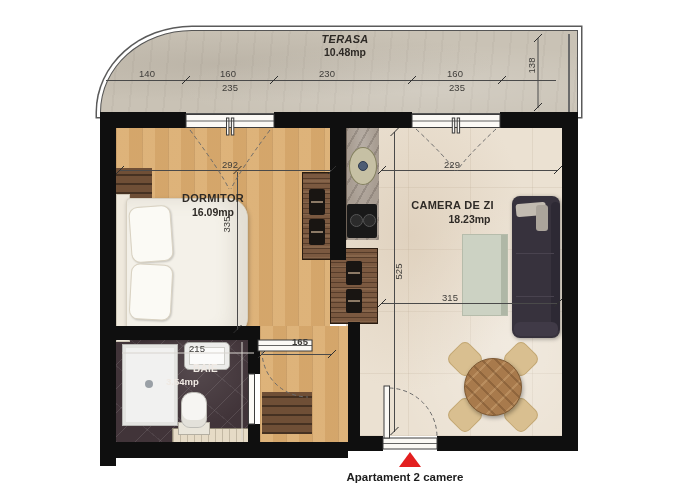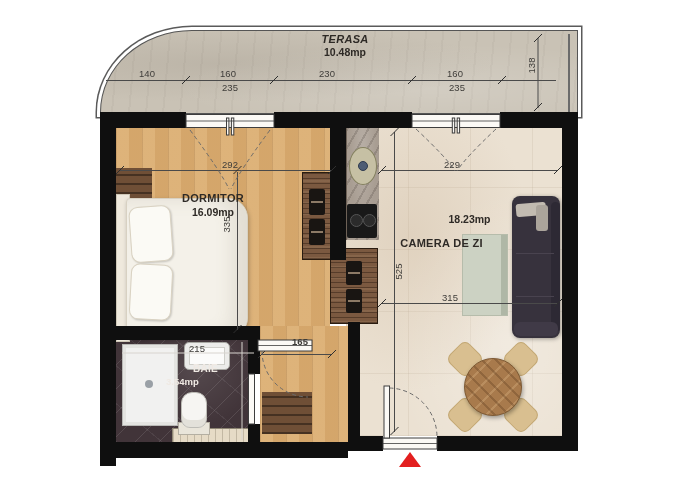--- a/index.html
+++ b/index.html
@@ -214,21 +214,21 @@
       <path d="M389.5,388 A49,49 0 0 1 437,437"></path>
     </g>
   </svg>
 
   <div class="lbl room-name" style="left:300px;top:33px;width:90px;font-style:italic;">TERASA</div>
   <div class="lbl room-area" style="left:300px;top:46px;width:90px;">10.48mp</div>
 
   <div class="lbl room-name" style="left:165px;top:192px;width:96px;z-index:5;">DORMITOR</div>
   <div class="lbl room-area" style="left:165px;top:206px;width:96px;z-index:5;">16.09mp</div>
 
-  <div class="lbl room-name" style="left:384px;top:199px;width:115px;margin-top:38px;">CAMERA DE ZI</div>
+  <div class="lbl room-name" style="left:395px;top:199px;width:115px;">CAMERA DE ZI</div>
   <div class="lbl room-area" style="left:412px;top:213px;width:115px;">18.23mp</div>
 
   <div class="lbl room-name white-text" style="left:168px;top:363px;width:50px;font-size:10px;text-align:right;">BAIE</div>
   <div class="lbl room-area white-text" style="left:166px;top:376px;width:54px;font-size:9.5px;text-align:left;">3.54mp</div>
 
   <div class="lbl dim" style="left:127px;top:68px;width:40px;">140</div>
   <div class="lbl dim" style="left:208px;top:68px;width:40px;">160</div>
   <div class="lbl dim" style="left:210px;top:82px;width:40px;">235</div>
   <div class="lbl dim" style="left:307px;top:68px;width:40px;">230</div>
   <div class="lbl dim" style="left:435px;top:68px;width:40px;">160</div>
@@ -236,14 +236,15 @@
   <div class="lbl dim rot" style="left:513px;top:60px;width:36px;">138</div>
   <div class="lbl dim" style="left:210px;top:159px;width:40px;">292</div>
   <div class="lbl dim rot" style="left:206px;top:219px;width:40px;">335</div>
   <div class="lbl dim" style="left:432px;top:159px;width:40px;">229</div>
   <div class="lbl dim rot" style="left:378px;top:266px;width:40px;">525</div>
   <div class="lbl dim" style="left:430px;top:292px;width:40px;">315</div>
   <div class="lbl dim" style="left:180px;top:343px;width:34px;">215</div>
   <div class="lbl dim" style="left:282px;top:336px;width:36px;font-weight:bold;">165</div>
 
   <div class="abs triangle" style="left:399px;top:452px;z-index:5;"></div>
+  <div class="lbl footer-label" style="left:305px;top:471px;width:200px;">Apartament 2 camere</div>
 
 </div>
 
 </body></html>

